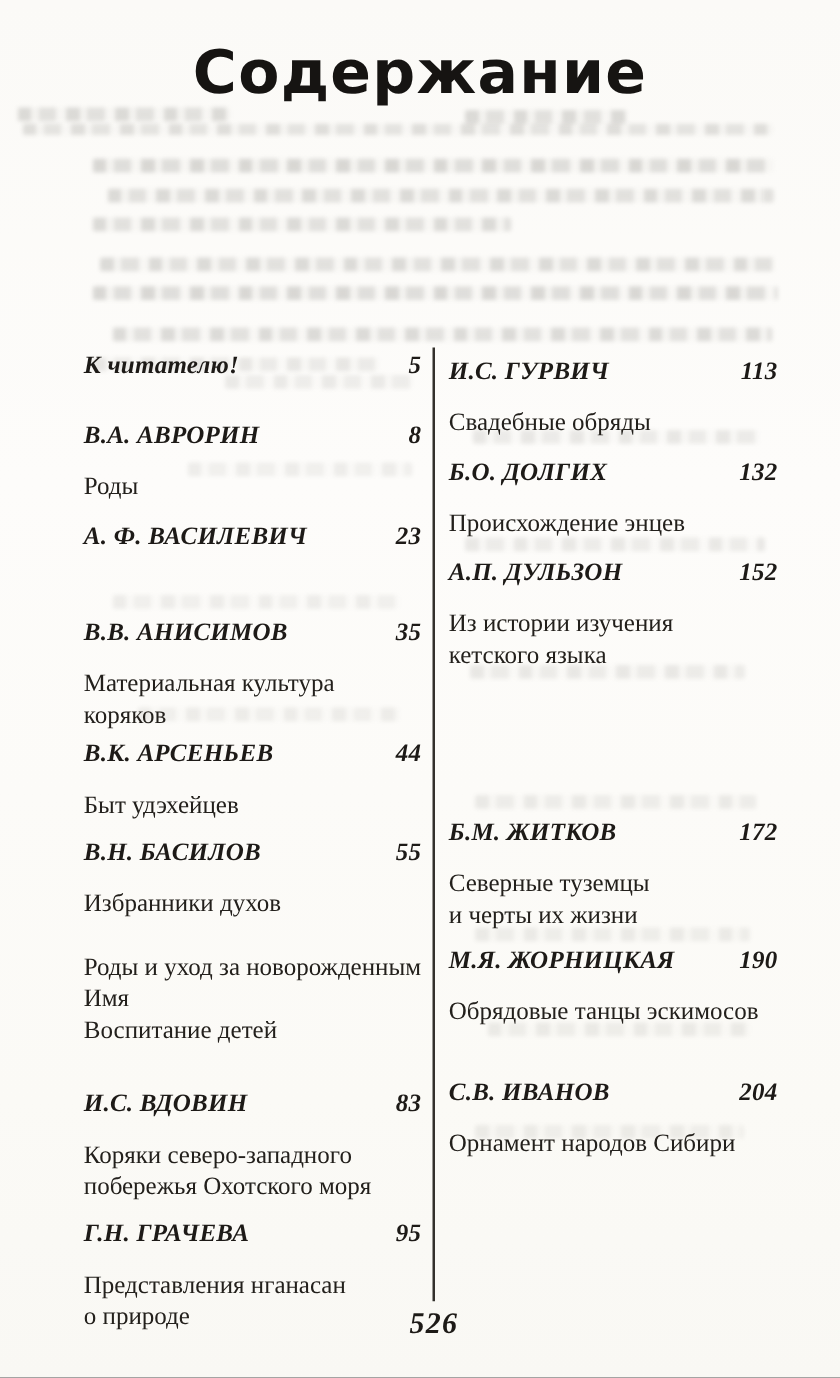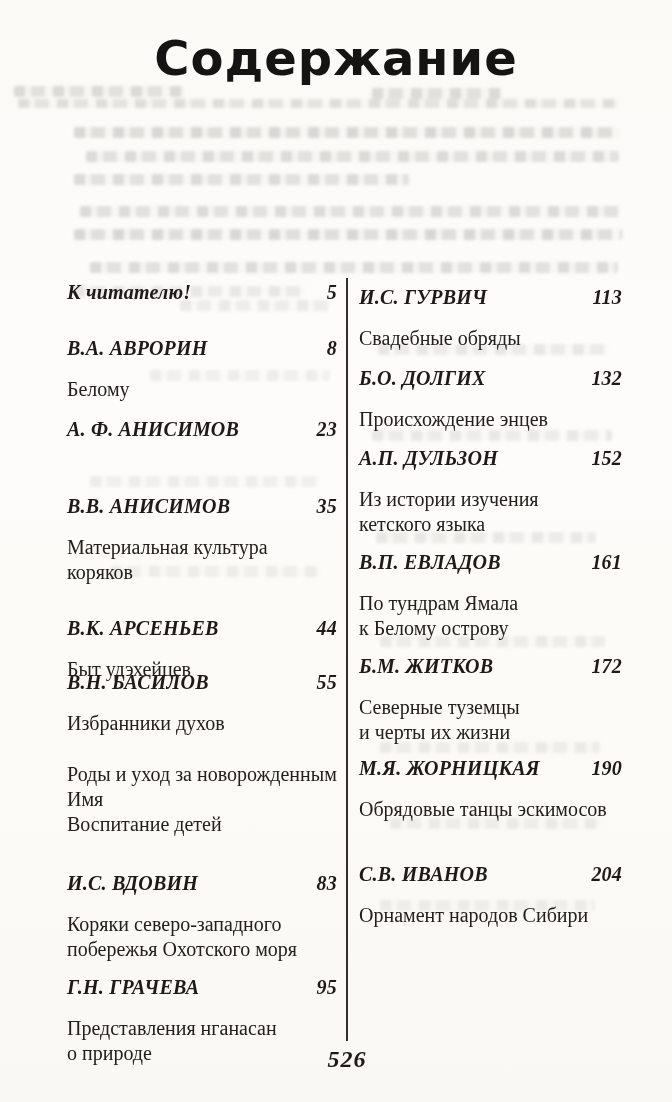--- a/index.html
+++ b/index.html
@@ -92,40 +92,40 @@
         <span class="entry-page">5</span>
       </div>
       <div class="entry-lines"></div>
     </div>
     <div class="entry" style="top:336px">
       <div class="entry-head">
         <span class="entry-label">В.А. АВРОРИН</span>
         <span class="entry-page">8</span>
       </div>
       <div class="entry-lines">
-          <div>Белому</div>
+          <div>Роды</div>
         </div>
     </div>
     <div class="entry" style="top:417px">
       <div class="entry-head">
-        <span class="entry-label">А. Ф. АНИСИМОВ</span>
+        <span class="entry-label">А. Ф. ВАСИЛЕВИЧ</span>
         <span class="entry-page">23</span>
       </div>
     </div>
     <div class="entry" style="top:494px">
       <div class="entry-head">
         <span class="entry-label">В.В. АНИСИМОВ</span>
         <span class="entry-page">35</span>
       </div>
       <div class="entry-lines">
           <div>Материальная культура</div>
           <div>коряков</div>
         </div>
     </div>
-    <div class="entry" style="top:616px">
+    <div class="entry" style="top:591px">
       <div class="entry-head">
         <span class="entry-label">В.К. АРСЕНЬЕВ</span>
         <span class="entry-page">44</span>
       </div>
       <div class="entry-lines">
           <div>Быт удэхейцев</div>
         </div>
     </div>
     <div class="entry" style="top:670px">
       <div class="entry-head">
@@ -187,30 +187,20 @@
     <div class="entry" style="top:446px">
       <div class="entry-head">
         <span class="entry-label">А.П. ДУЛЬЗОН</span>
         <span class="entry-page">152</span>
       </div>
       <div class="entry-lines">
           <div>Из истории изучения</div>
           <div>кетского языка</div>
         </div>
     </div>
-    <div class="entry" style="top:550px">
-      <div class="entry-head">
-        <span class="entry-label">В.П. ЕВЛАДОВ</span>
-        <span class="entry-page">161</span>
-      </div>
-      <div class="entry-lines">
-          <div>По тундрам Ямала</div>
-          <div>к Белому острову</div>
-        </div>
-    </div>
     <div class="entry" style="top:654px">
       <div class="entry-head">
         <span class="entry-label">Б.М. ЖИТКОВ</span>
         <span class="entry-page">172</span>
       </div>
       <div class="entry-lines">
           <div>Северные туземцы</div>
           <div>и черты их жизни</div>
         </div>
     </div>

